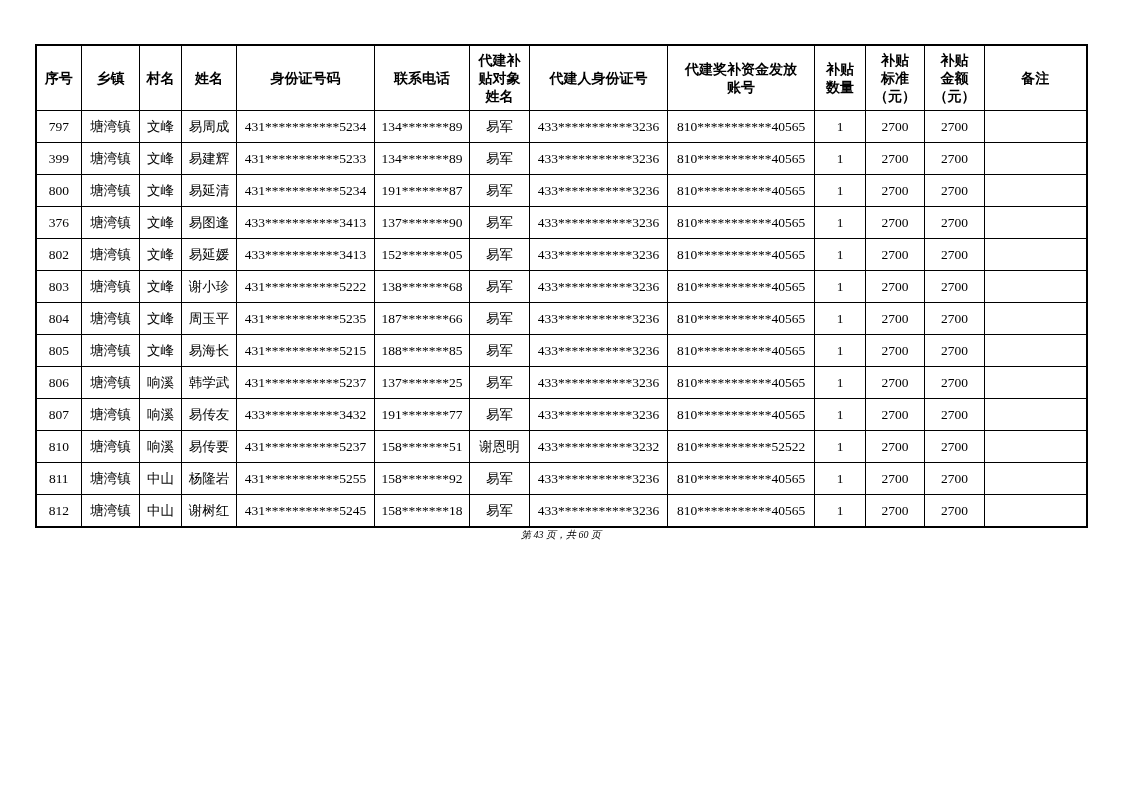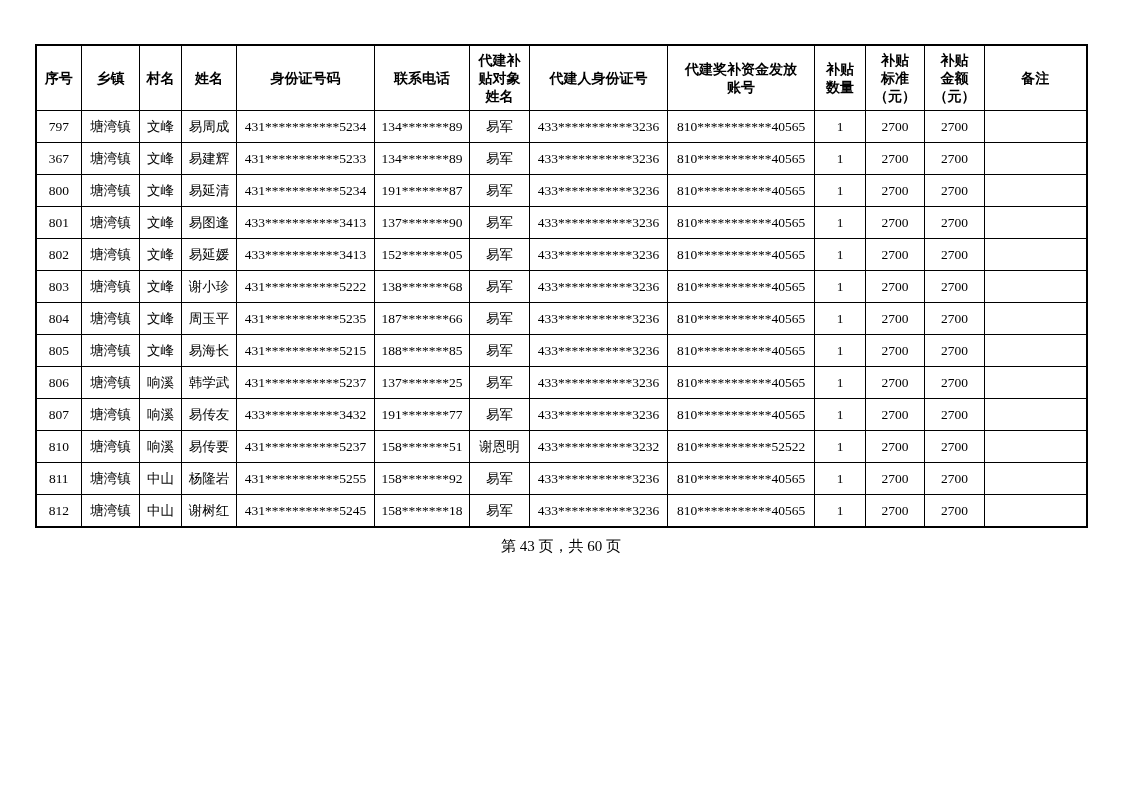--- a/index.html
+++ b/index.html
@@ -43,24 +43,24 @@
     height: 64px;
     white-space: pre-line;
   }
   table.subsidy td {
     font-size: 13.5px;
     height: 31px;
     white-space: nowrap;
     line-height: 1;
   }
   .footer {
-    margin-top: 9px;
     text-align: center;
-    font-size: 15px;
+    font-size: 10px;
     color: #000000;
+    font-style: italic;
   }
 </style>
 </head>
 <body>
 
 <div class="page">
   <table class="subsidy">
     <colgroup>
       <col style="width:46px">
         <col style="width:58px">
@@ -111,21 +111,21 @@
           <td>134*******89</td>
           <td>易军</td>
           <td>433***********3236</td>
           <td>810***********40565</td>
           <td>1</td>
           <td>2700</td>
           <td>2700</td>
           <td></td>
         </tr>
         <tr>
-          <td>367</td>
+          <td>399</td>
           <td>塘湾镇</td>
           <td>文峰</td>
           <td>易建辉</td>
           <td>431***********5233</td>
           <td>134*******89</td>
           <td>易军</td>
           <td>433***********3236</td>
           <td>810***********40565</td>
           <td>1</td>
           <td>2700</td>
@@ -141,21 +141,21 @@
           <td>191*******87</td>
           <td>易军</td>
           <td>433***********3236</td>
           <td>810***********40565</td>
           <td>1</td>
           <td>2700</td>
           <td>2700</td>
           <td></td>
         </tr>
         <tr>
-          <td>801</td>
+          <td>376</td>
           <td>塘湾镇</td>
           <td>文峰</td>
           <td>易图逢</td>
           <td>433***********3413</td>
           <td>137*******90</td>
           <td>易军</td>
           <td>433***********3236</td>
           <td>810***********40565</td>
           <td>1</td>
           <td>2700</td>

